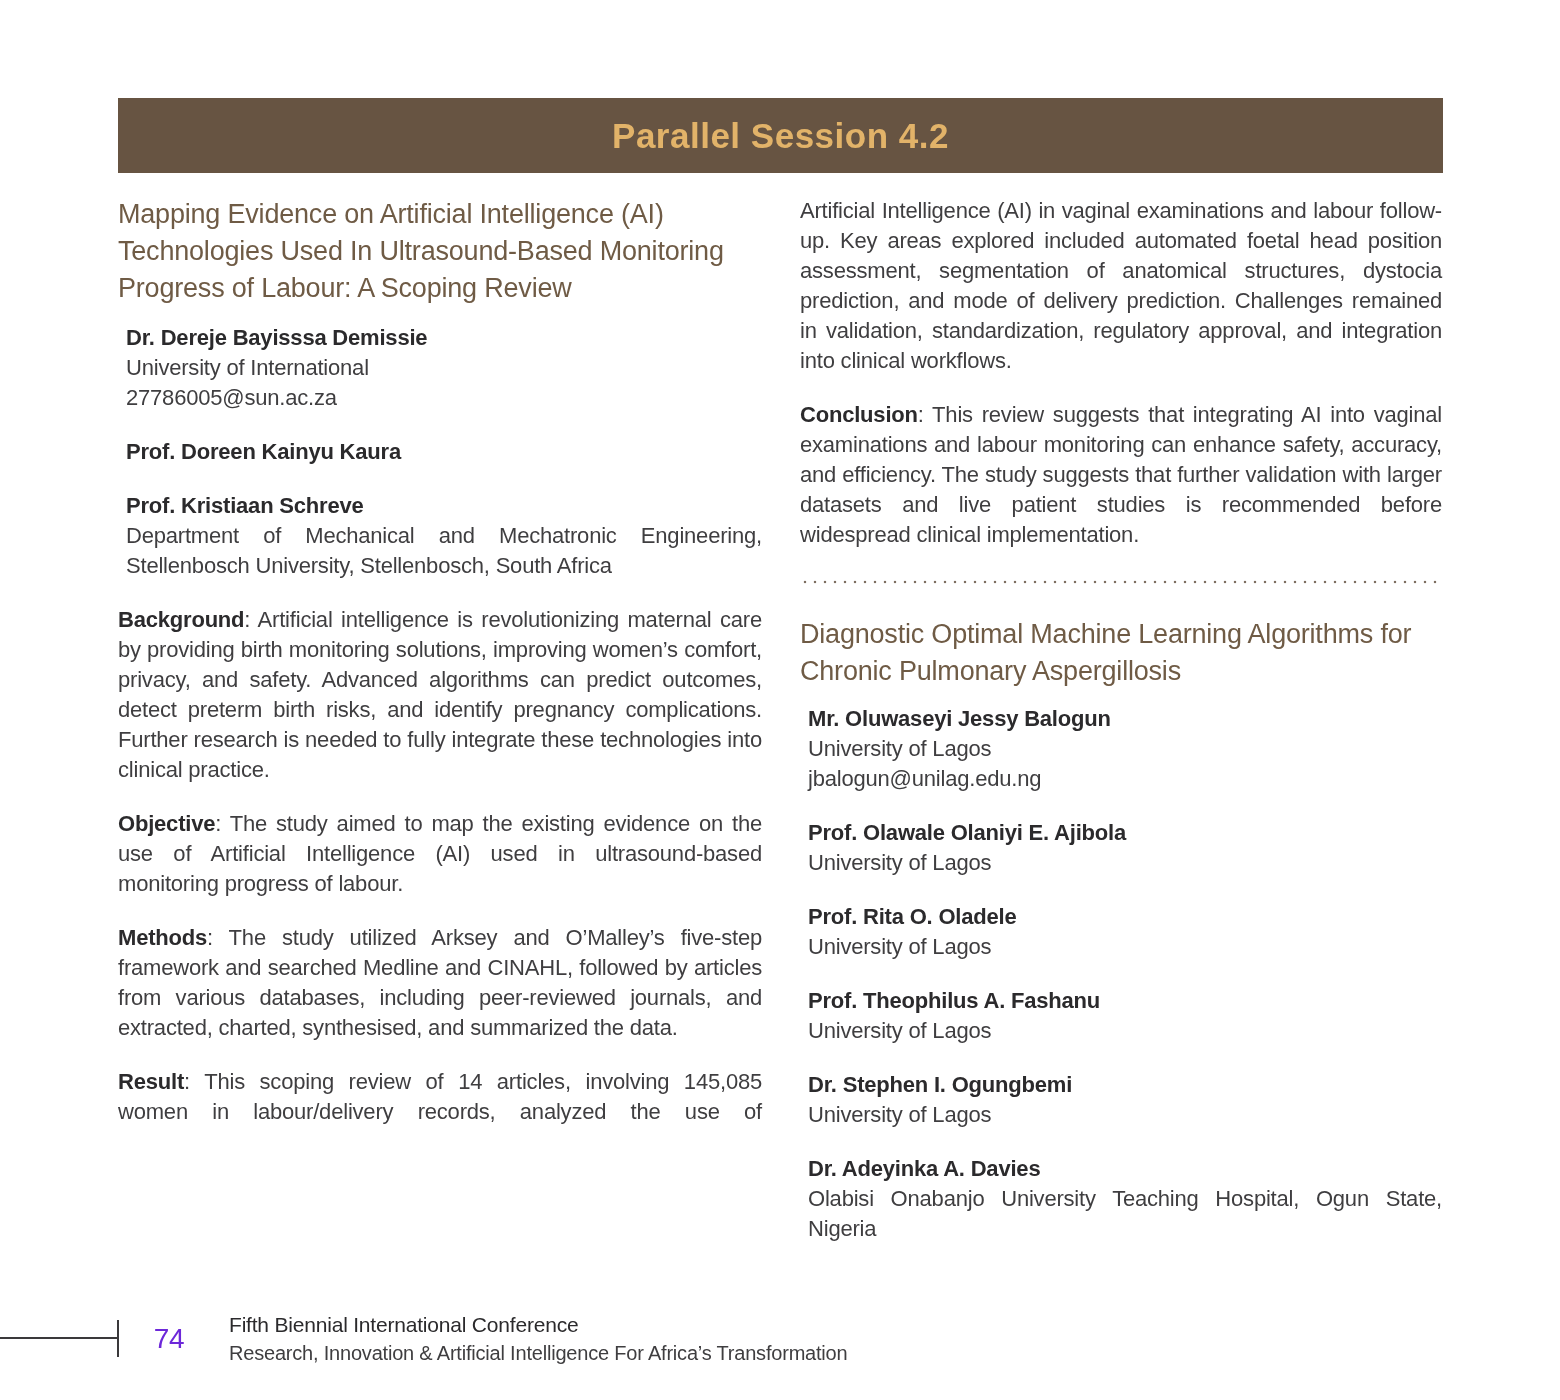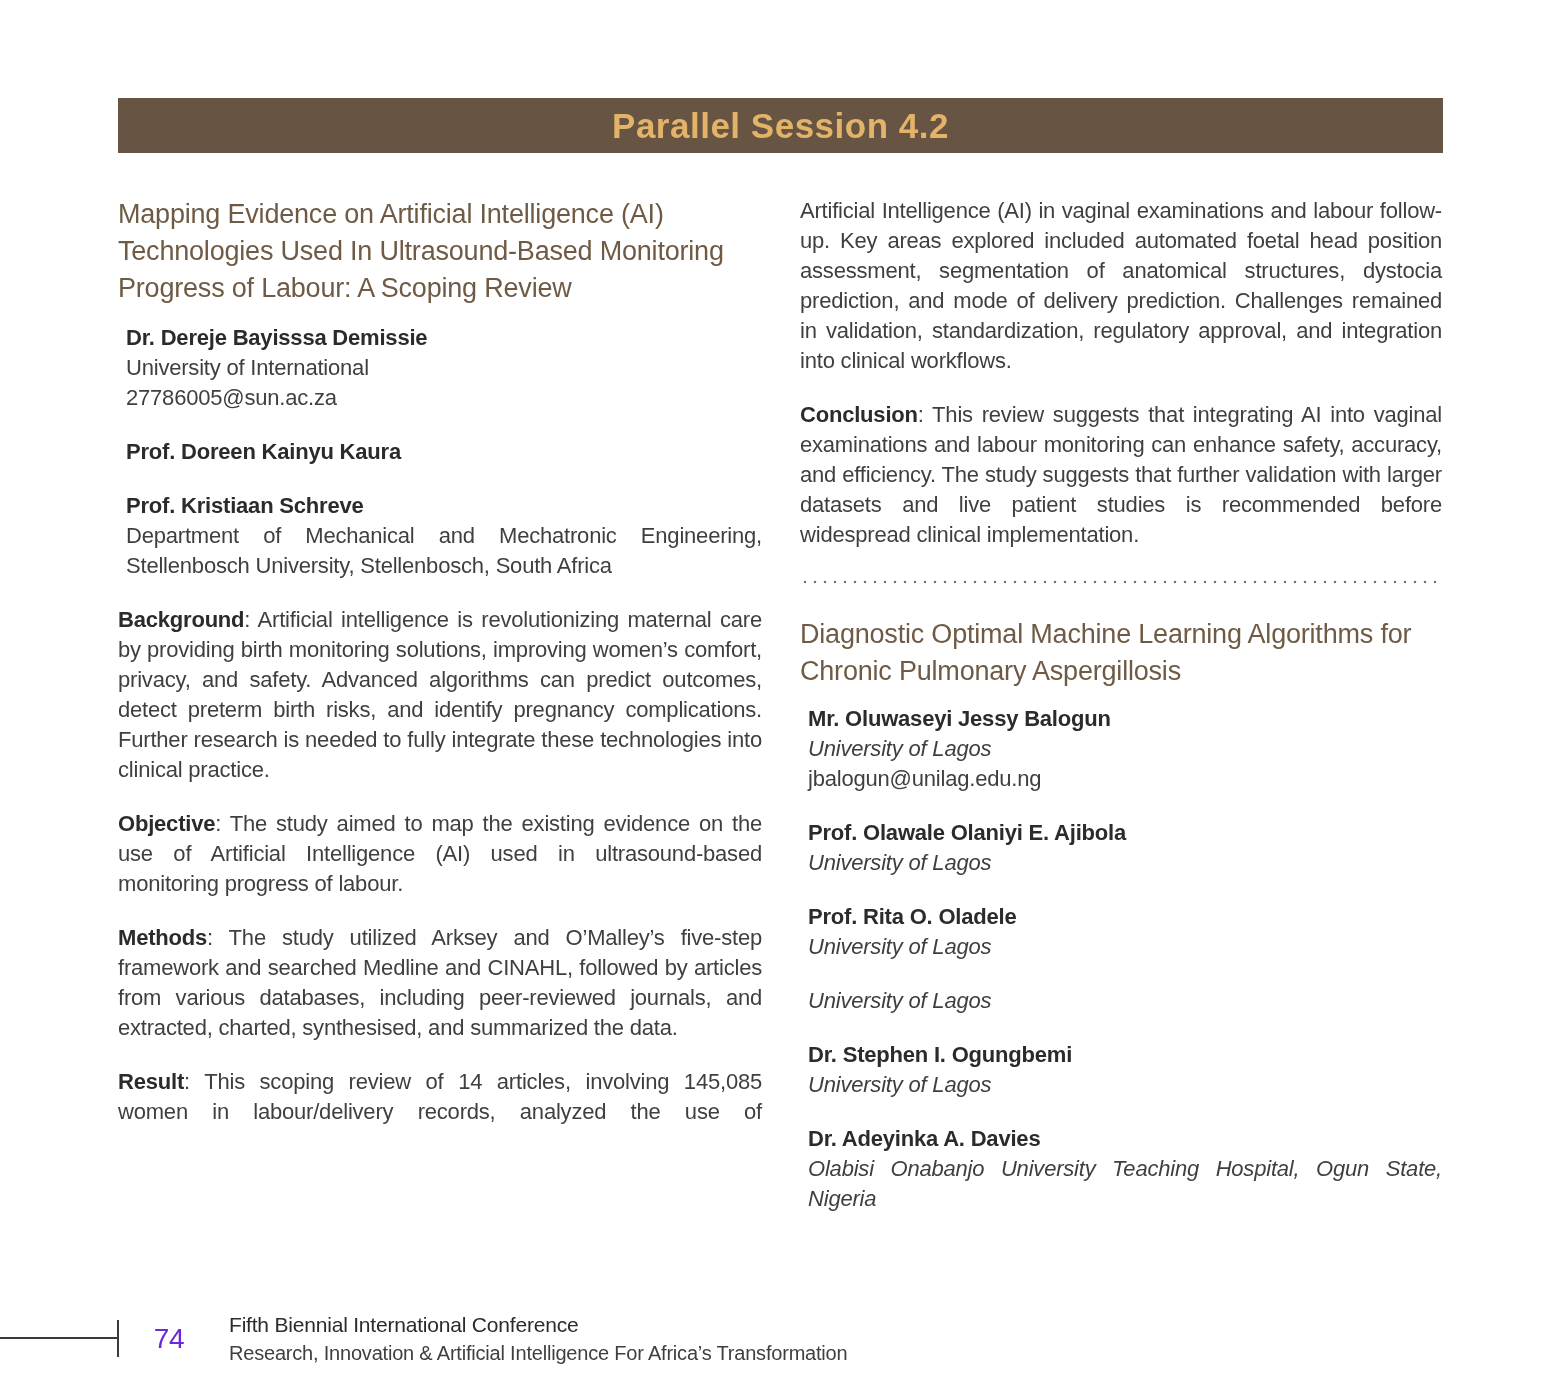--- a/index.html
+++ b/index.html
@@ -10,21 +10,21 @@
     background: #ffffff;
     font-family: "Liberation Sans", sans-serif;
     color: var(--body-text, #3f3e40);
     overflow: hidden;
   }
 
   
   .banner {
     position: absolute;
     left: 118px; top: 98px;
-    width: 1325px; height: 55px;
+    width: 1325px; height: 75px;
     background: var(--banner-bg, #675442);
     display: flex; align-items: center; justify-content: center;
   }
   .banner-title {
     margin: 0;
     font-size: 35px;
     font-weight: 700;
     letter-spacing: 0.5px;
     color: var(--banner-text, #e2b369);
   }
@@ -50,21 +50,21 @@
     font-weight: 700;
     color: var(--name-text, #2b2a2c);
     letter-spacing: -0.2px;
   }
   .author-line {
     font-size: 22px; line-height: 30px;
     color: var(--body-text, #3f3e40);
     text-align: justify;
     letter-spacing: -0.2px;
   }
-  .italic { font-style: italic; }
+  .italic { }
 
   .para {
     margin: 0 0 24px 0;
     font-size: 22px; line-height: 30px;
     text-align: justify;
     color: var(--body-text, #3f3e40);
     letter-spacing: -0.2px;
   }
   .para strong { font-weight: 700; color: var(--name-text, #2b2a2c); }
   .justify-last { text-align-last: justify; }
@@ -171,20 +171,21 @@
       <div class="author-name">Prof. Olawale Olaniyi E. Ajibola</div>
       <div class="author-line italic">University of Lagos</div>
     </div>
 
     <div class="author">
       <div class="author-name">Prof. Rita O. Oladele</div>
       <div class="author-line italic">University of Lagos</div>
     </div>
 
     <div class="author">
+      <div class="author-name">Prof. Theophilus A. Fashanu</div>
       <div class="author-line italic">University of Lagos</div>
     </div>
 
     <div class="author">
       <div class="author-name">Dr. Stephen I. Ogungbemi</div>
       <div class="author-line italic">University of Lagos</div>
     </div>
 
     <div class="author">
       <div class="author-name">Dr. Adeyinka A. Davies</div>

